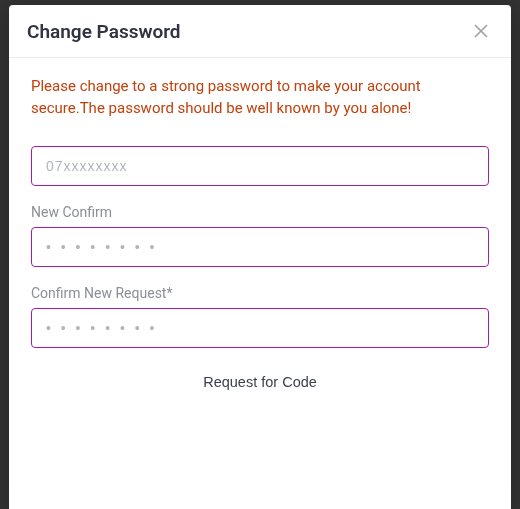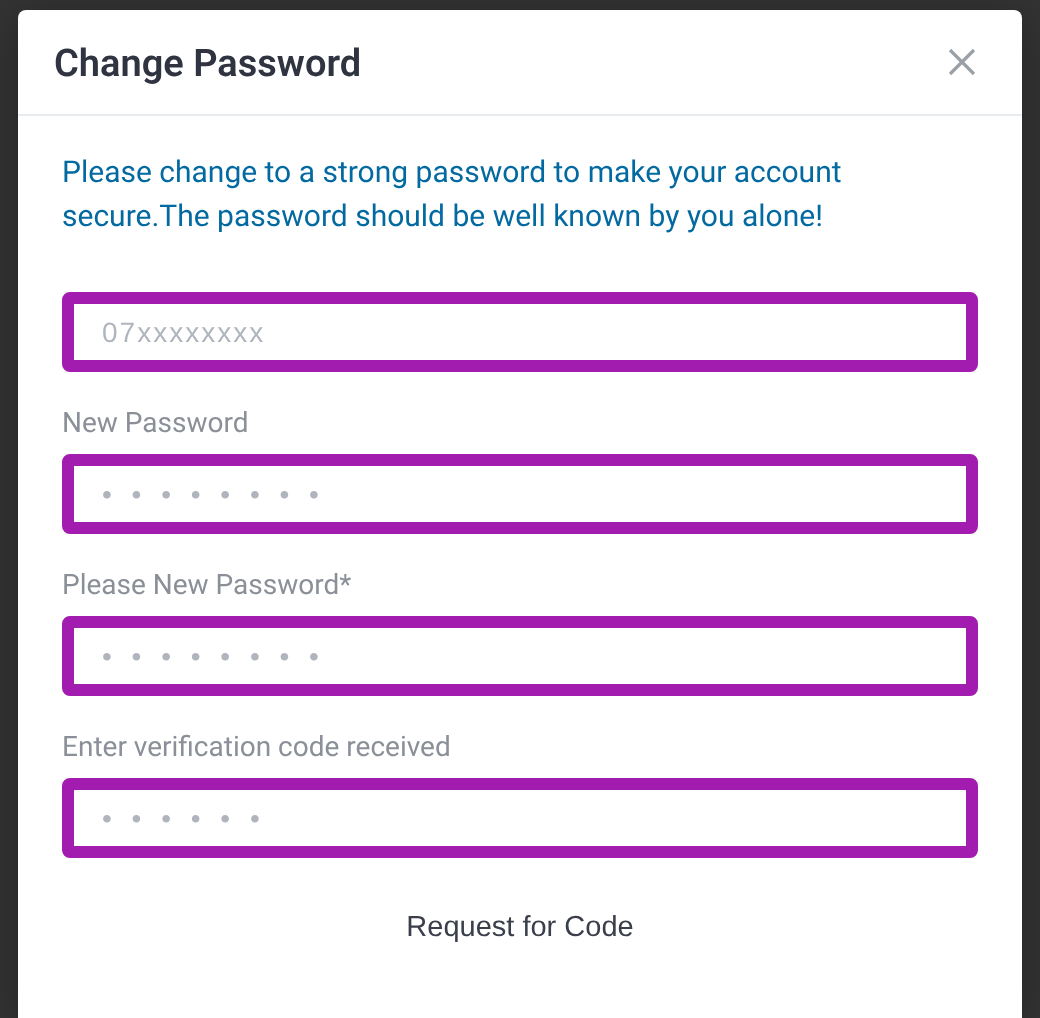--- a/index.html
+++ b/index.html
@@ -55,37 +55,37 @@
     }
     .close-btn svg { width: 16px; height: 16px; }
     .modal-body {
       padding: 18px 22px 0 22px;
       flex: 1;
       overflow-y: auto;
     }
     .intro {
       font-size: 15px;
       line-height: 1.45;
-      color: #0369a1;
+      color: #c2410c;
       margin-bottom: 26px;
     }
     .field {
       margin-bottom: 18px;
     }
     .field-label {
       display: block;
       font-size: 14px;
       color: #8a8f98;
       margin-bottom: 7px;
       font-weight: 400;
     }
     .field-input {
       width: 100%;
       height: 40px;
-      border: 6px solid #a21caf;
+      border: 1px solid #a21caf;
       border-radius: 4px;
       padding: 0 14px;
       font-size: 14px;
       color: #3a3f4b;
       background: #fff;
       outline: none;
     }
     .field-input::placeholder {
       color: #b0b5bd;
       letter-spacing: 1px;
@@ -122,31 +122,27 @@
   </div>
 
   <div class="modal-body">
     <p class="intro">Please change to a strong password to make your account secure.The password should be well known by you alone!</p>
 
     <div class="field">
       <input type="text" class="field-input" placeholder="07xxxxxxxx" style="">
     </div>
 
     <div class="field">
-      <label class="field-label">New Password</label>
+      <label class="field-label">New Confirm</label>
       <input type="password" class="field-input ph-dots" placeholder="• • • • • • • •" style="">
     </div>
 
     <div class="field">
-      <label class="field-label">Please New Password*</label>
+      <label class="field-label">Confirm New Request*</label>
       <input type="password" class="field-input ph-dots" placeholder="• • • • • • • •" style="">
     </div>
 
-    <div class="field">
-      <label class="field-label">Enter verification code received</label>
-      <input type="text" class="field-input ph-dots" placeholder="• • • • • •" style="">
-    </div>
 
     <div class="request-link-wrap">
       <button class="request-link">Request for Code</button>
     </div>
   </div>
 </div>
 
 </body></html>

